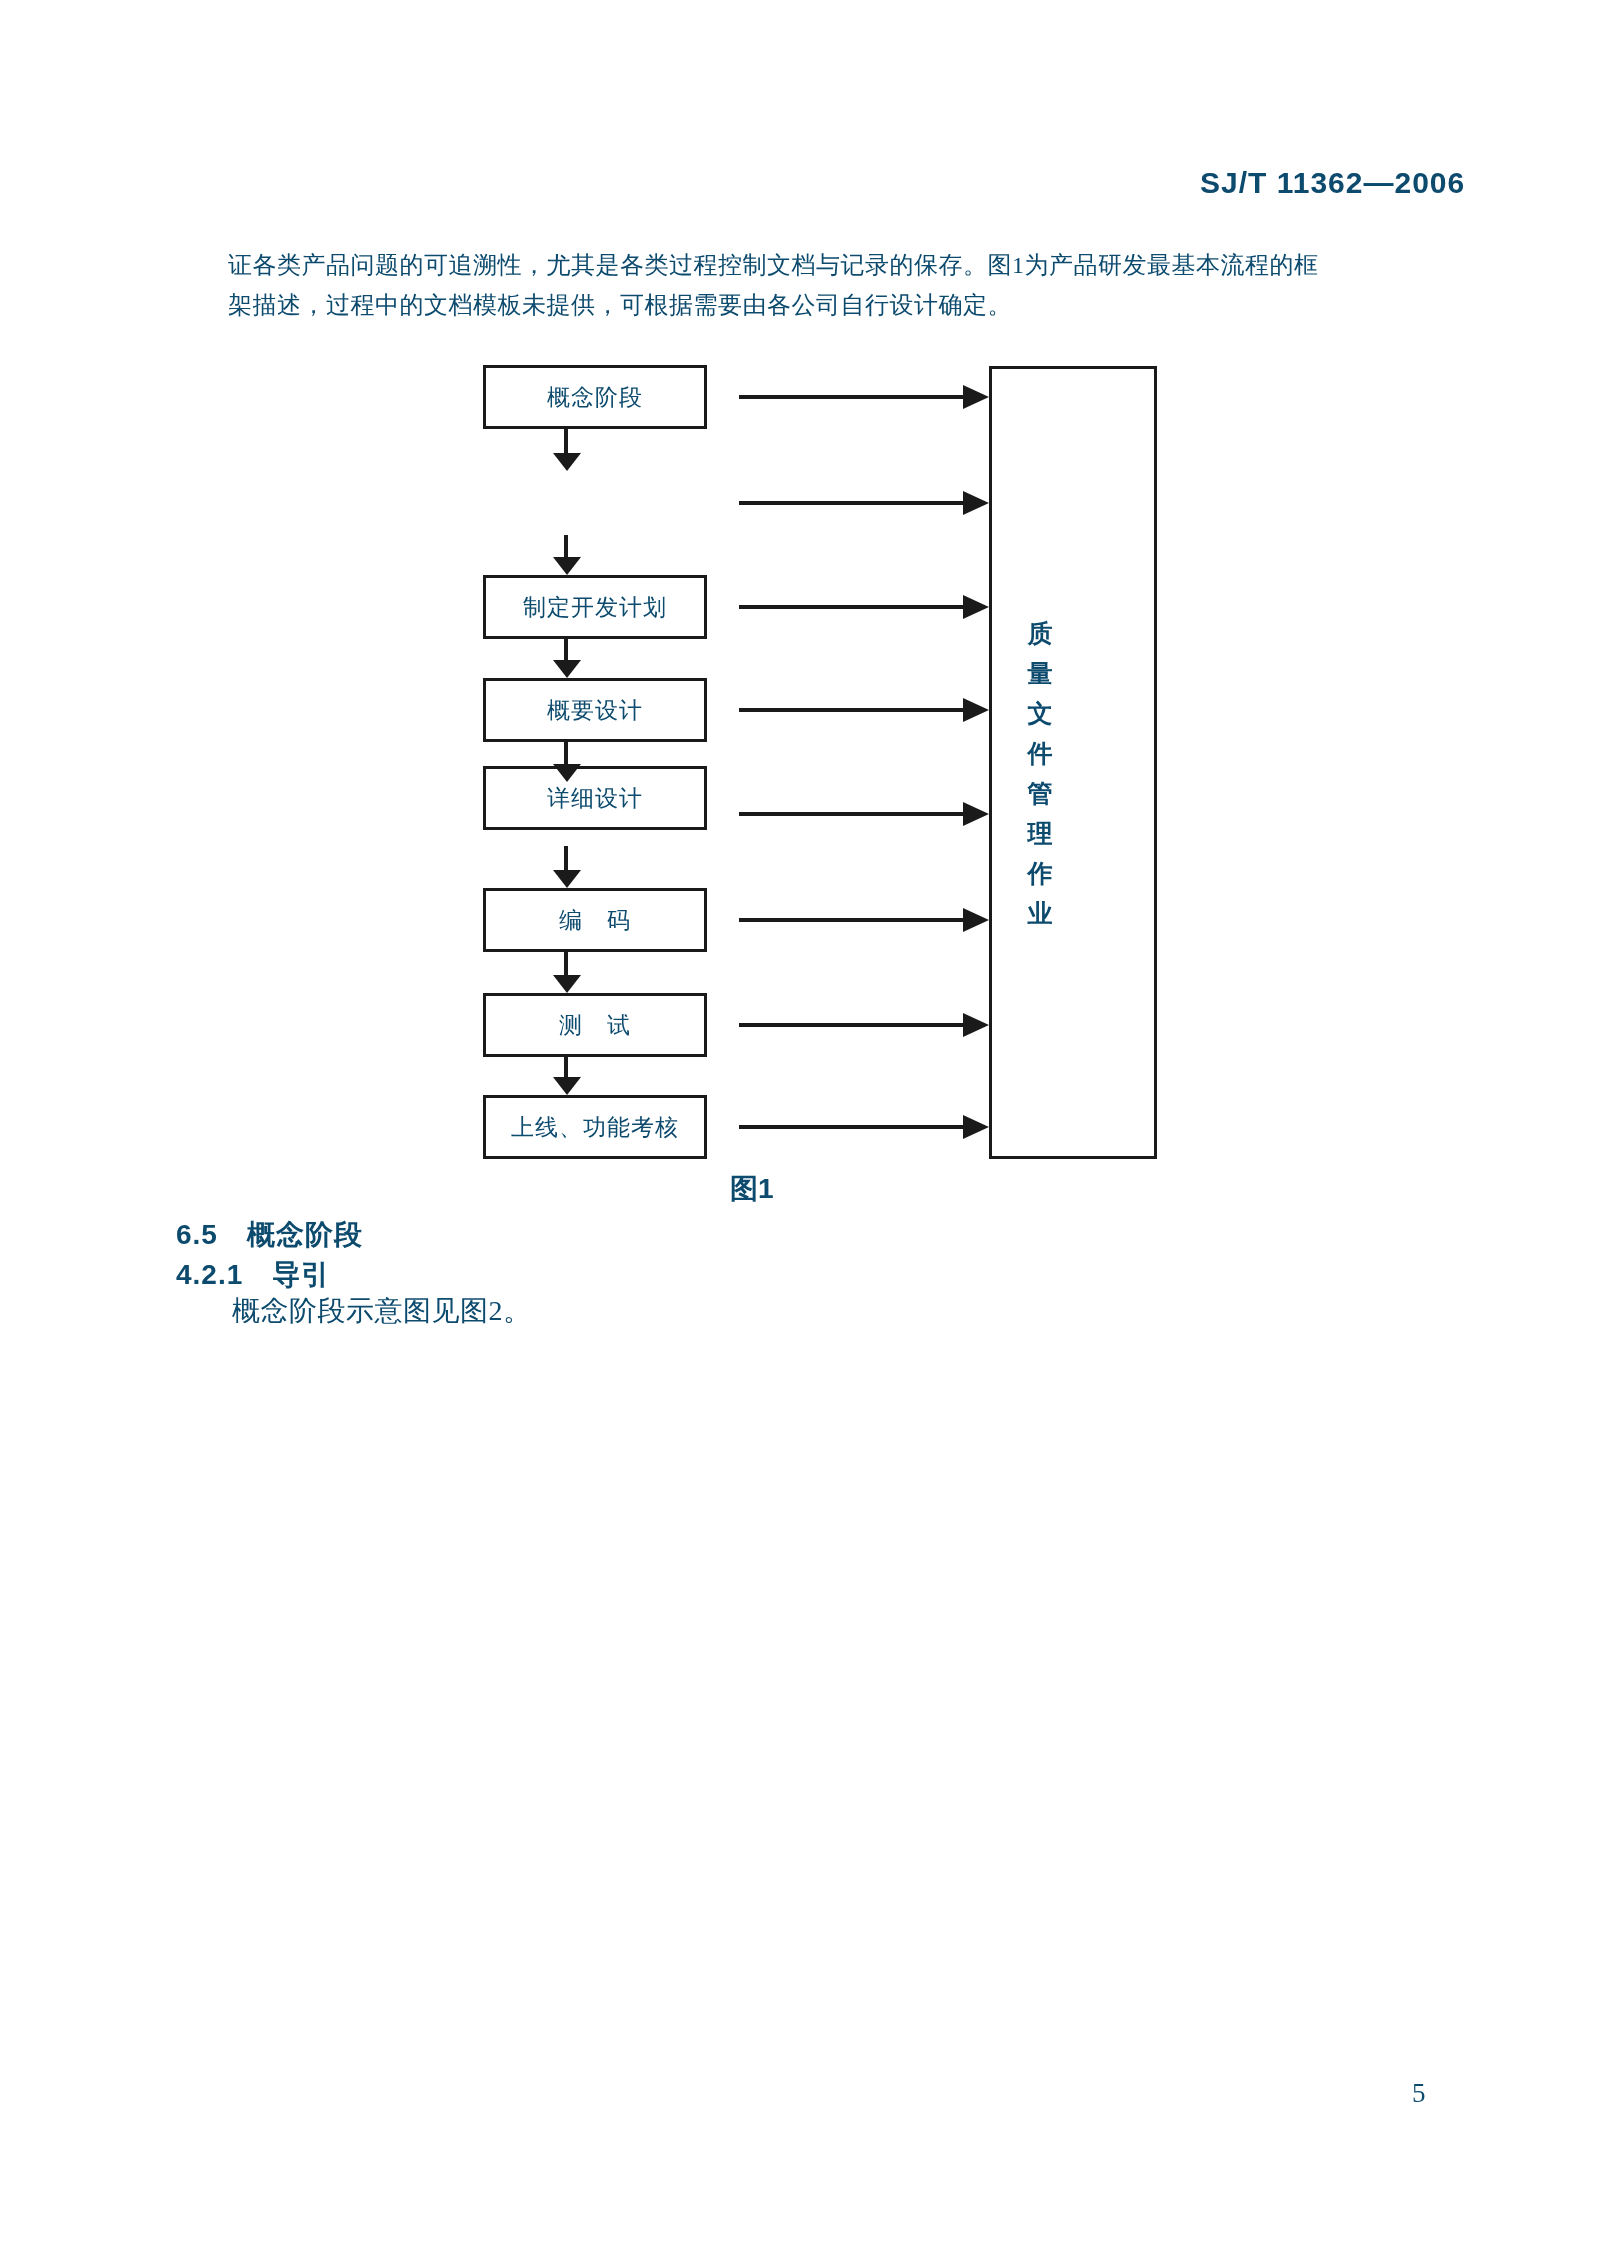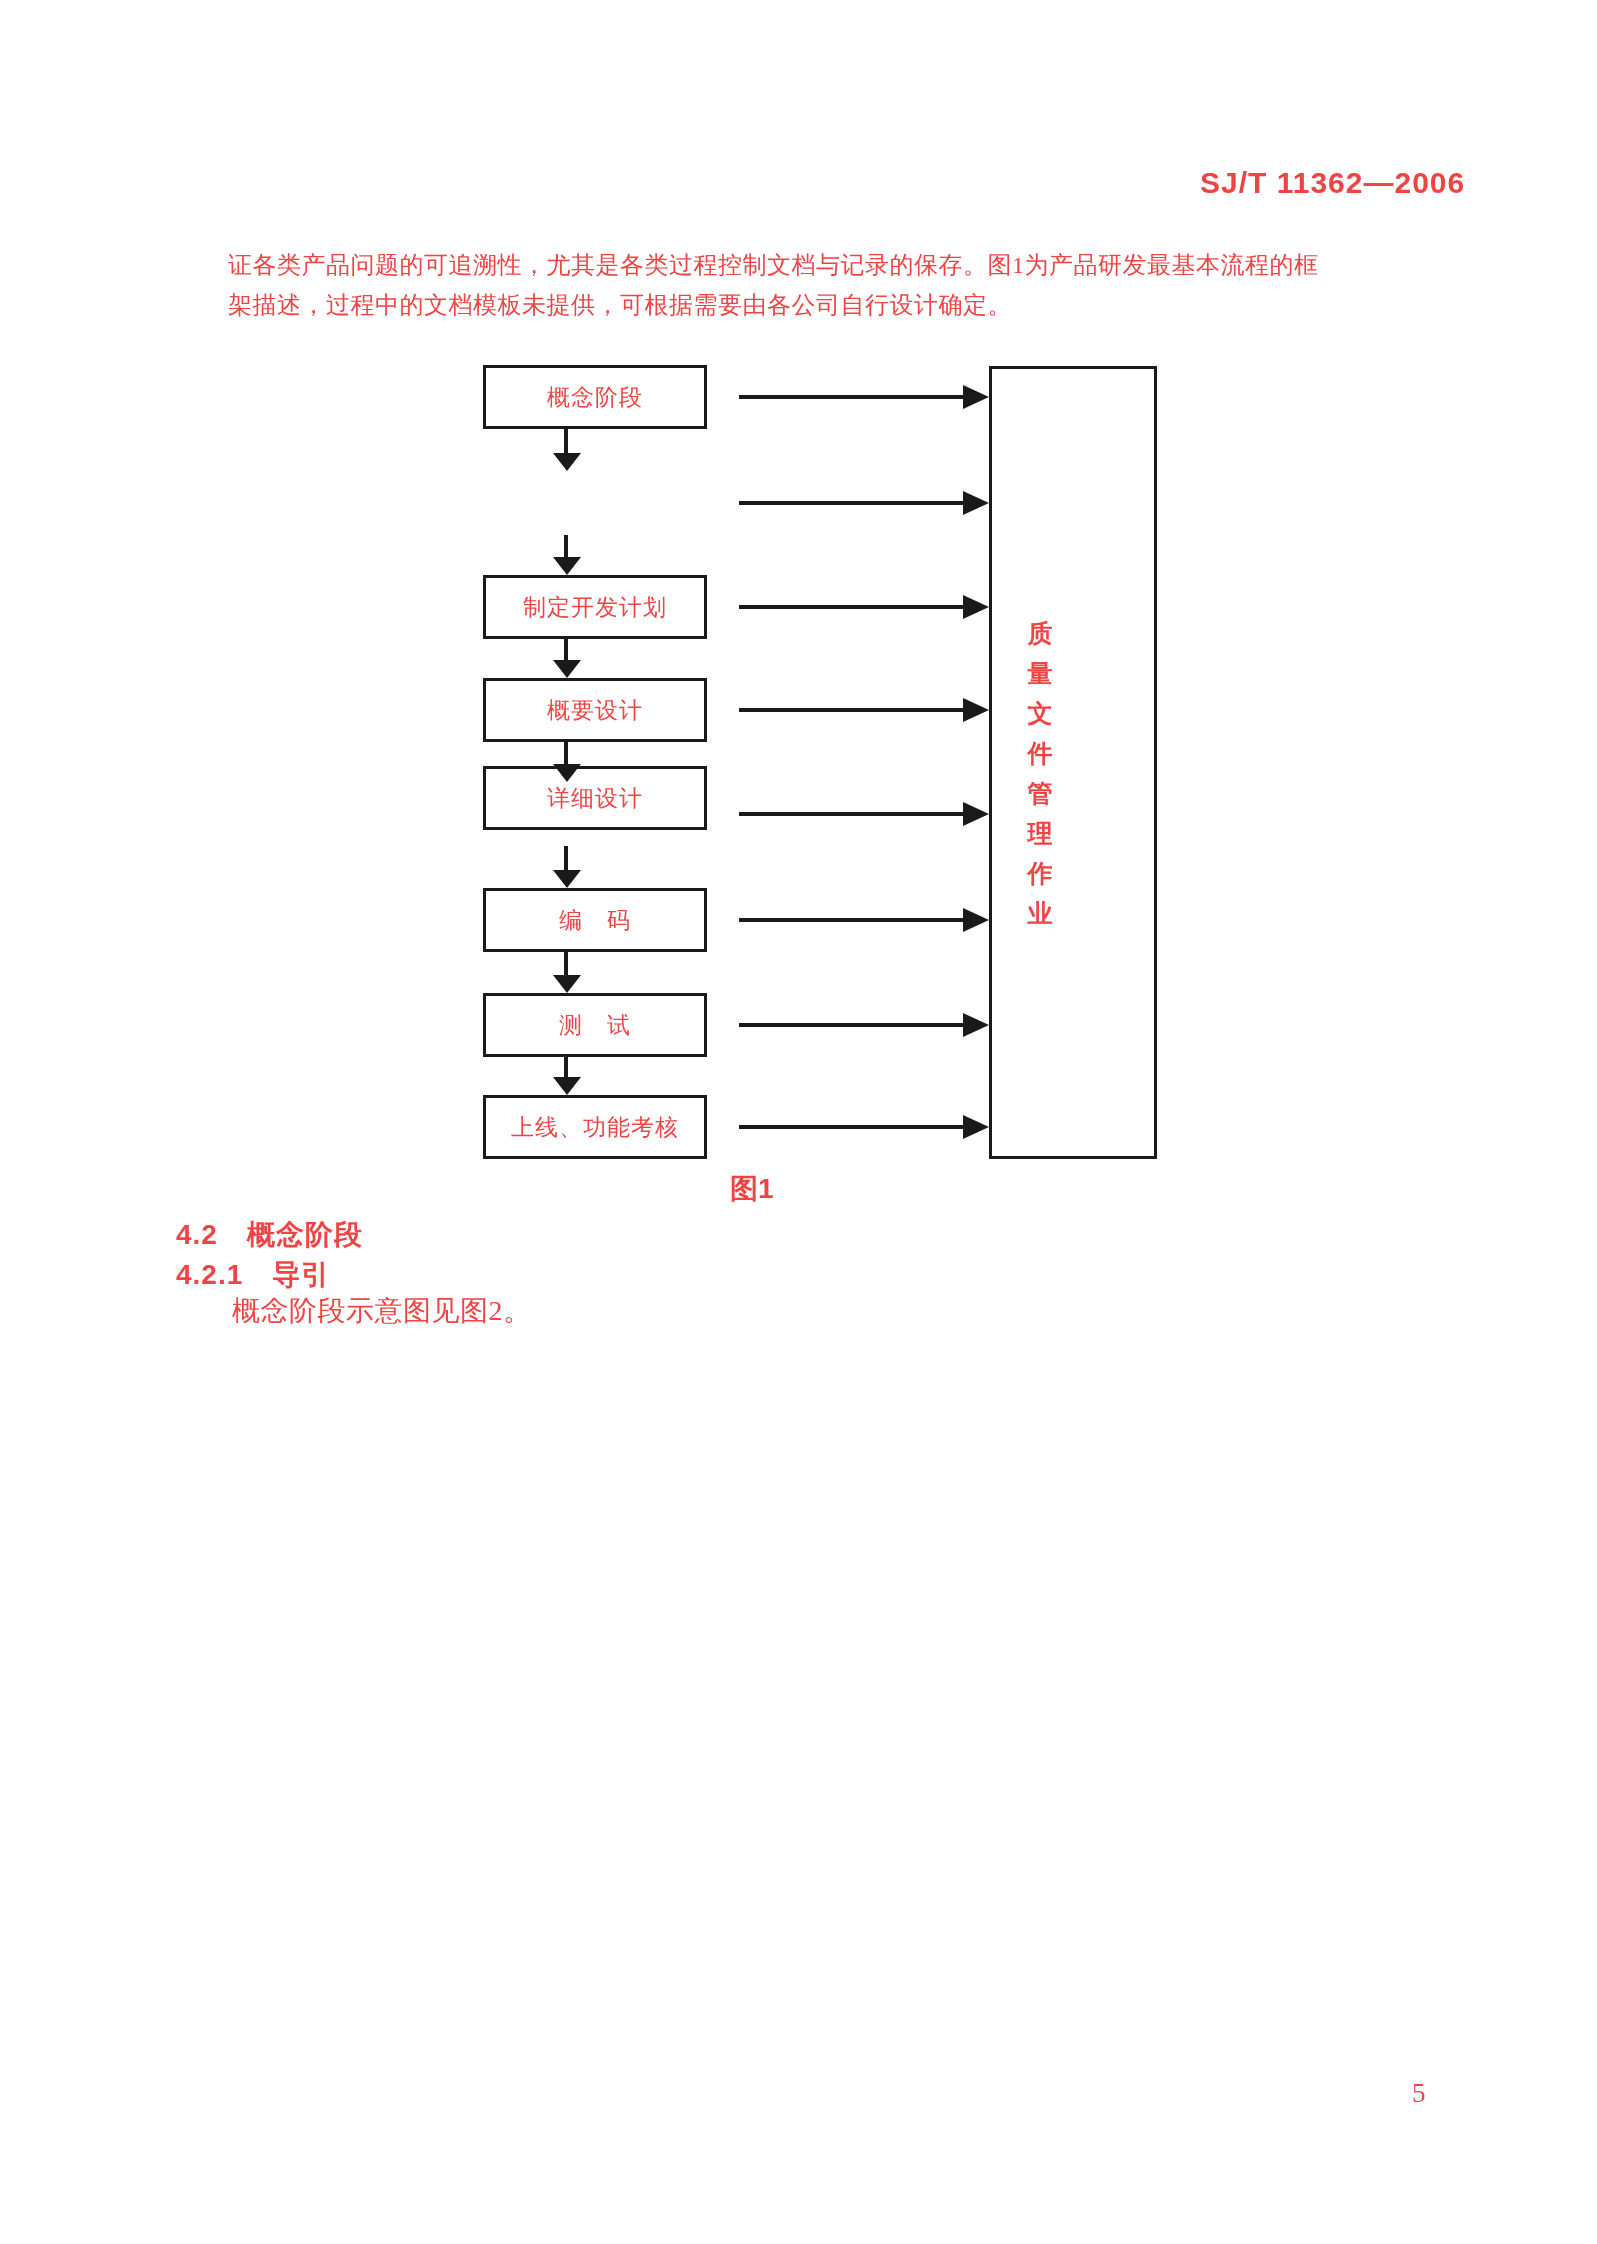--- a/index.html
+++ b/index.html
@@ -1,18 +1,18 @@
 <!DOCTYPE html>
 <html><head>
 <meta charset="utf-8">
 <style>
   html,body { margin:0; padding:0; background:#e8e8e8; }
   .page {
     position:relative; width:1597px; height:2244px; background:#ffffff;
-    margin:0 auto; overflow:hidden; color:#ef4444;
+    margin:0 auto; overflow:hidden; color:#0c4a6e;
     font-family:"Liberation Serif","DejaVu Serif",serif;
   }
   .doc-header {
     position:absolute; left:1200px; top:166px;
     font-family:"Liberation Sans","DejaVu Sans",sans-serif;
     font-weight:bold; font-size:30px; letter-spacing:1px;
   }
   .para {
     position:absolute; left:184px; top:246px; width:1310px;
     font-size:24px; line-height:39.5px; letter-spacing:0.5px;margin-left:44px;
@@ -108,18 +108,18 @@
     <div class="harrow" style="top:1023px"></div>
     <div class="harrow" style="top:1125px"></div>
 
     <div class="sidebox">
       <div class="sidebox-text">质量文件管理作业</div>
     </div>
 
     <div class="fig-caption">图1</div>
   </div>
 
-  <div class="h42">4.2　概念阶段</div>
+  <div class="h42">6.5　概念阶段</div>
   <div class="h421">4.2.1　导引</div>
   <div class="sec-body">概念阶段示意图见图2。</div>
 
   <div class="page-num">5</div>
 </div>
 
 </body></html>

